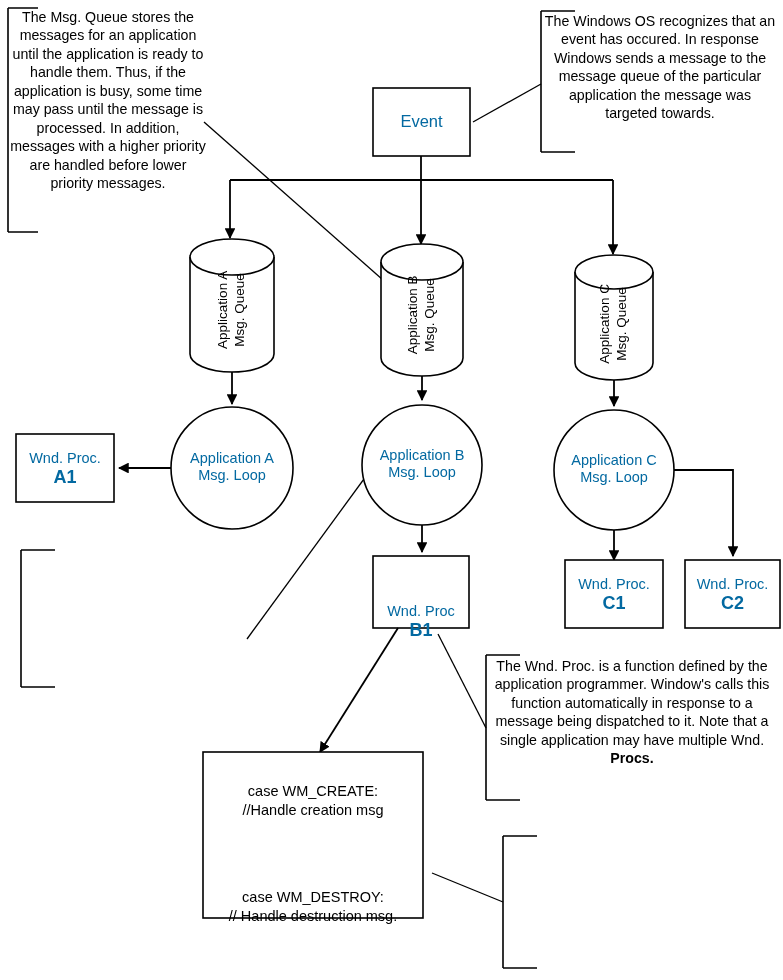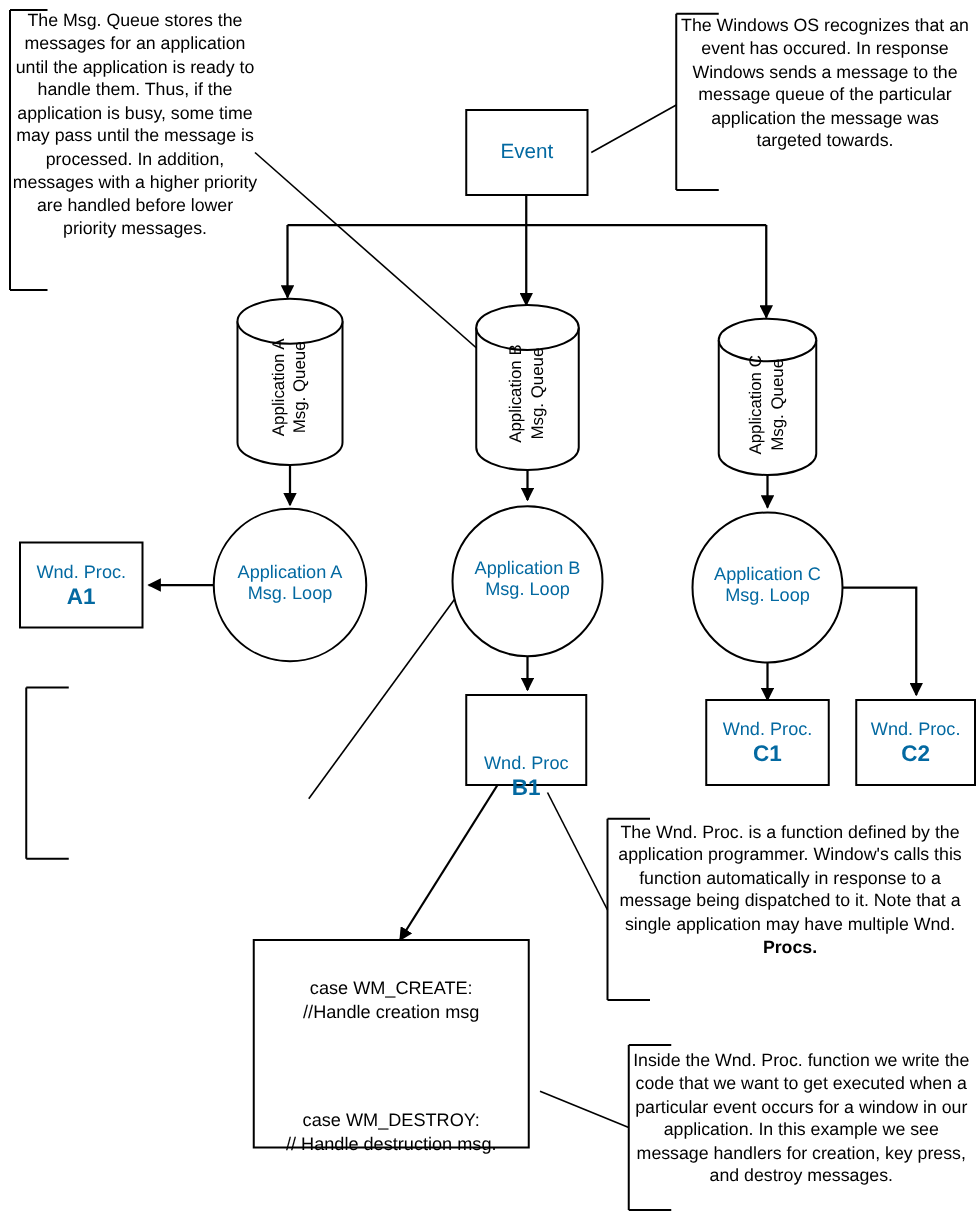--- a/index.html
+++ b/index.html
@@ -227,15 +227,14 @@
 // Handle destruction msg.</div>
   </div>
 
   <div class="note-text" style="left:544px; top:12px; width:232px;">The Windows OS recognizes that an event has occured.  In response Windows sends a message to the message queue of the particular application the message was targeted towards.</div>
 
   <div class="note-text" style="left:10px; top:8px; width:196px;">The Msg. Queue stores the messages for an application until the application is ready to handle them.  Thus, if the application is busy, some time may pass until the message is processed.  In addition, messages with a higher priority are handled before lower priority messages.</div>
 
 
   <div class="note-text" style="left:488px; top:657px; width:288px;"><span>The Wnd. Proc. is a function defined by the application programmer.  Window's calls this function automatically in response to a message being dispatched to it.  Note that a single application may have multiple Wnd. </span><span class="bold">Procs.</span></div>
 
-  <div class="note-text" style="left:505px; top:840px; width:272px;">Inside the Wnd. Proc. function we write the code that we want to get executed when a particular event occurs for a window in our application.  In this example we see message handlers for creation, key press, and destroy messages.</div>
 
 </div>
 
 </body></html>

